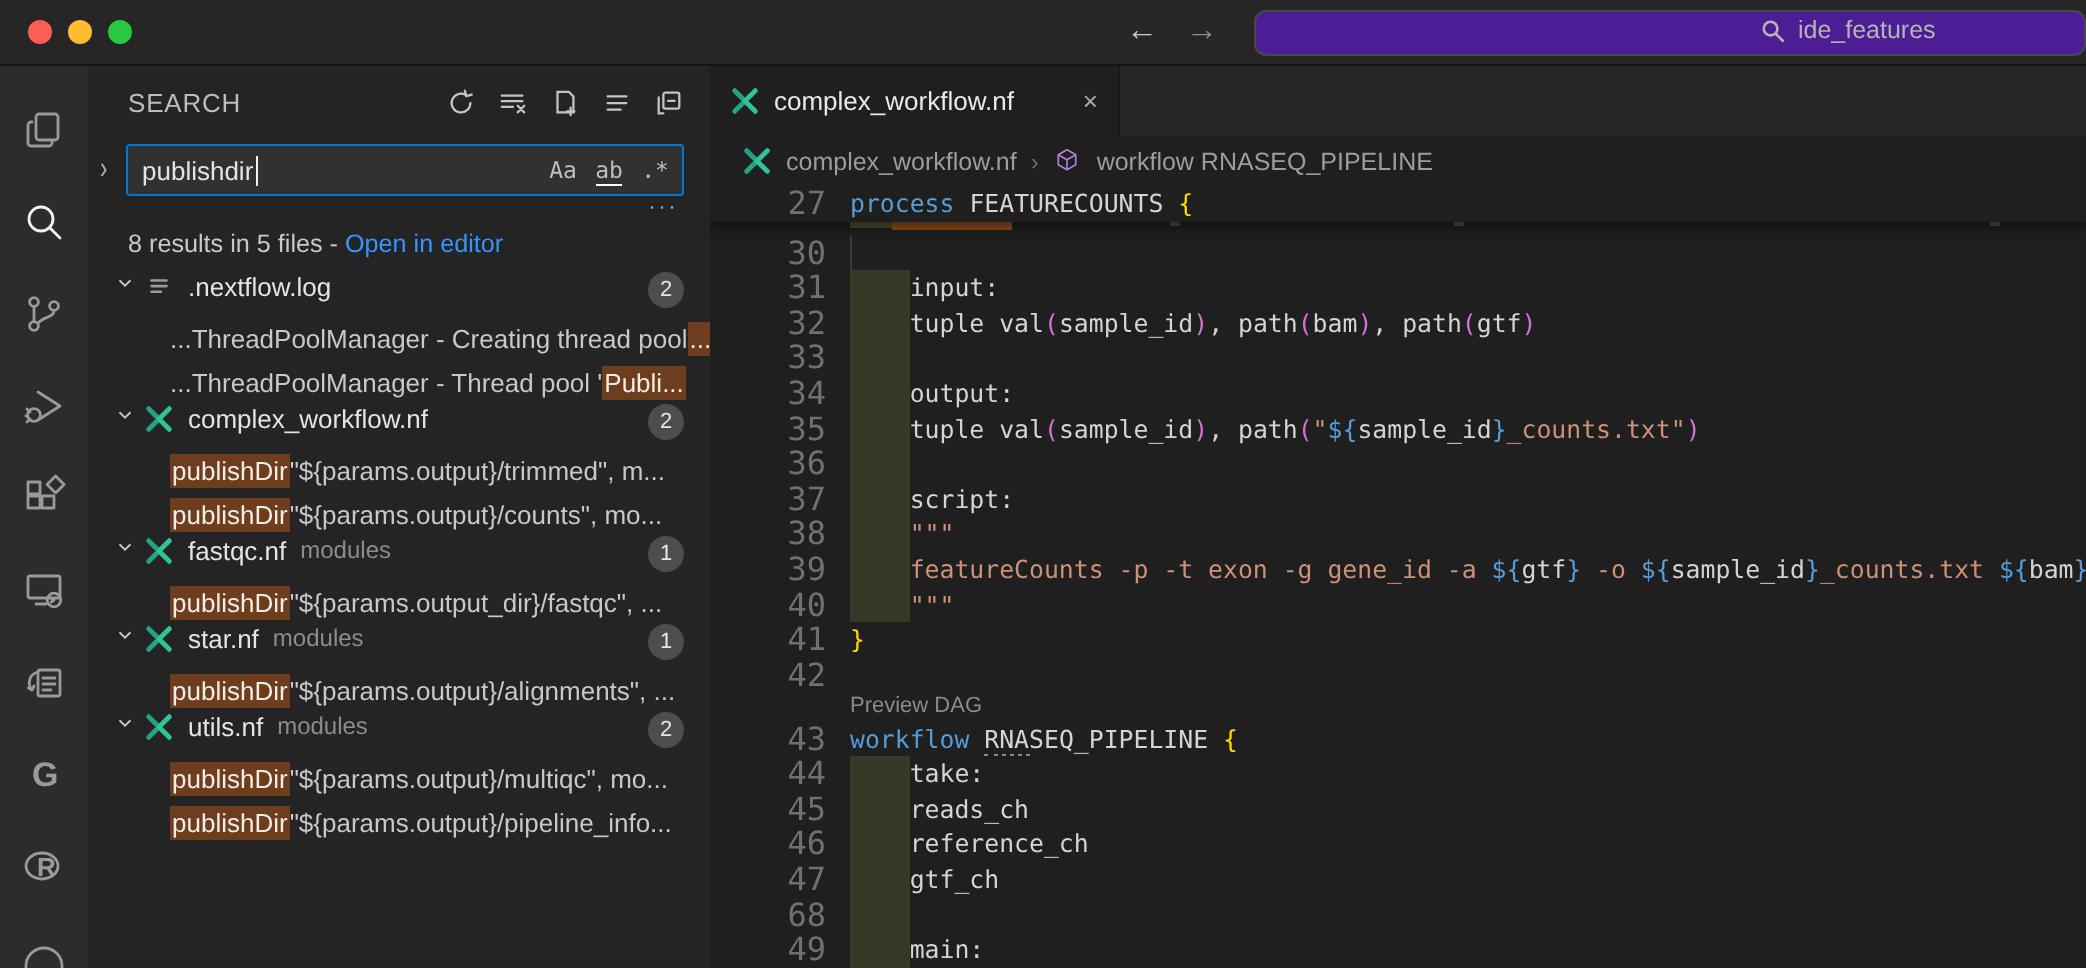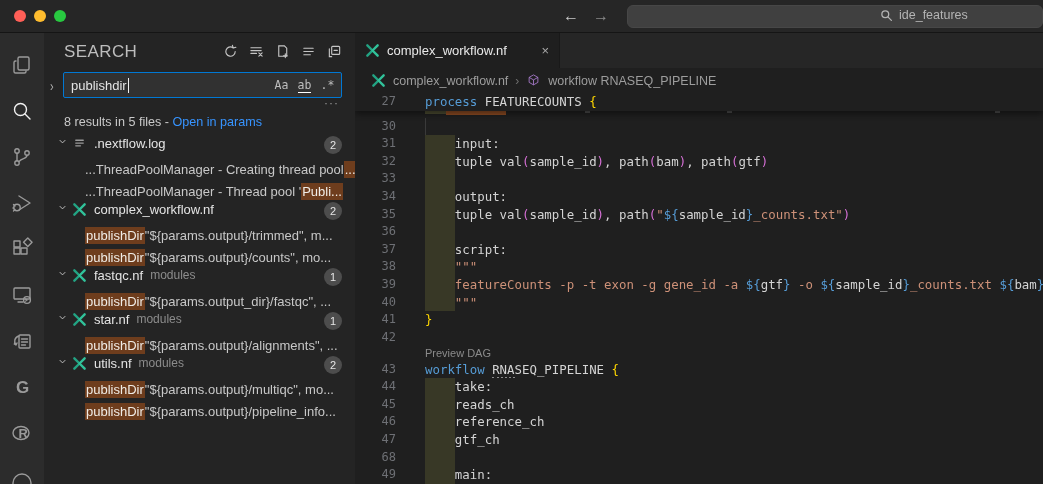--- a/index.html
+++ b/index.html
@@ -7,21 +7,21 @@
        -webkit-font-smoothing:antialiased;color:#ccc;position:relative;}
 
   
   .titlebar{height:32px;background:#262626;border-bottom:1px solid #151515;position:relative;}
   .traffic{position:absolute;left:14px;top:10px;display:flex;gap:8px;}
   .tl{width:12px;height:12px;border-radius:50%;}
   .tl.r{background:#ff5f57}.tl.y{background:#febc2e}.tl.g{background:#28c840}
   .nav{position:absolute;left:563px;top:0;height:32px;display:flex;align-items:center;gap:14px;
        font-size:16px;}
   .nav .bk{color:#c9c9c9}.nav .fw{color:#8b8b8b}
-  .cmdbox{position:absolute;left:627px;right:0;top:5px;height:21px;background:#404040;
+  .cmdbox{position:absolute;left:627px;right:0;top:5px;height:21px;background:#4c1d95;
           border:1px solid #474747;border-radius:6px;}
   .cmdlabel{position:absolute;left:252px;top:2px;display:flex;align-items:center;gap:6px;
             color:#b4b4b4;font-size:12.5px;}
   .mag{width:13px;height:13px}
   .mag circle{fill:none;stroke:#b4b4b4;stroke-width:1.6}
   .mag line{stroke:#b4b4b4;stroke-width:1.6;stroke-linecap:round}
 
   
   .main{display:flex;height:452px;}
 
@@ -30,21 +30,21 @@
                padding-top:9px;flex:none;}
   .ab-item{height:47px;width:44px;display:flex;align-items:center;justify-content:center;}
   .ab-item svg{width:24px;height:24px;}
   .ab-item svg *{fill:none;stroke:#9a9a9a;stroke-width:1.4;stroke-linecap:round;stroke-linejoin:round;}
   .ab-item.active svg *{stroke:#f2f2f2;}
   .ab-item svg text{fill:#9a9a9a;stroke:none;font-family:"Liberation Sans",sans-serif;font-weight:bold;}
 
   
   .sidebar{width:311px;background:#242424;flex:none;display:flex;flex-direction:column;overflow:hidden;}
   .sb-header{height:37px;display:flex;align-items:center;padding:0 12px 0 20px;flex:none;}
-  .sb-title{font-size:17px;letter-spacing:.4px;color:#bdbdbd;}
+  .sb-title{font-size:13px;letter-spacing:.4px;color:#bdbdbd;}
   .sb-tools{margin-left:auto;display:flex;gap:8px;}
   .tbtn{width:18px;height:18px;display:flex;align-items:center;justify-content:center;border-radius:3px;}
   .tbtn svg{width:15px;height:15px;}
   .tbtn svg *{fill:none;stroke:#c5c5c5;stroke-width:1.2;stroke-linecap:round;}
   .search-row{display:flex;align-items:center;padding:2px 13px 0 6px;flex:none;}
   .twisty{color:#b0b0b0;font-size:11px;width:13px;flex:none;transform:scaleY(1.4);}
   .searchbox{flex:1;height:24px;background:#313131;border:1px solid #0078d4;border-radius:2px;
              display:flex;align-items:center;padding:0 4px 0 7px;}
   .sval{color:#e4e4e4;font-size:13px;}
   .caret{width:1px;height:15px;background:#f0f0f0;margin-left:1px;}
@@ -82,22 +82,22 @@
        border-right:1px solid #191919;font-size:13px;color:#e9e9e9;}
   .tab .close{margin-left:auto;color:#a9a9a9;font-size:13px;}
   .breadcrumbs{height:25px;display:flex;align-items:center;gap:7px;padding-left:16px;
                font-size:12.5px;color:#9d9d9d;flex:none;}
   .bc-sep{color:#6f6f6f;font-size:12px;}
   .cube{width:15px;height:15px;}
   .cube path{fill:none;stroke:#b180d7;stroke-width:1.3;stroke-linejoin:round;}
 
   .codewrap{flex:1;position:relative;overflow:hidden;font-family:"DejaVu Sans Mono",monospace;}
   .crow{height:17.6px;line-height:17.6px;display:flex;font-size:12.4px;white-space:pre;}
-  .ln{width:70px;padding-right:29px;box-sizing:border-box;text-align:right;color:#6e7075;
-      flex:none;font-size:12px;}
+  .ln{width:70px;padding-right:12px;box-sizing:border-box;text-align:right;color:#6e7075;
+      flex:none;font-size:16px;}
   .lc{position:relative;flex:1;overflow:hidden;}
   .lc.ind::before{content:"";position:absolute;left:0;top:0;bottom:0;width:30px;background:#383826;}
   .lc.gd::before{content:"";position:absolute;left:0;top:0;bottom:0;width:1px;background:#3a3a3a;}
   .lc span{position:relative;}
   .sticky{position:relative;z-index:3;background:#1f1f1f;box-shadow:0 3px 6px rgba(0,0,0,.45);}
   .sliver{height:7px;position:relative;overflow:hidden;}
   .sliver .ol{position:absolute;left:70px;top:0;width:21px;height:3px;background:#4a4a30;}
   .sliver .br{position:absolute;left:91px;top:0;width:60px;height:4px;background:#8a4a22;}
   .sliver .tick{position:absolute;top:0;height:2px;width:5px;background:#4a4a4a;}
   .lensrow{height:14.4px;line-height:14px;padding-left:70px;font-size:11px;color:#8b8b8b;
@@ -251,21 +251,21 @@
           <div class="opt">.*</div>
         </div>
       </div>
     </div>
 
     <div class="more-row">
       <span class="dots">···</span>
     </div>
 
     <div class="summary">
-      <span>8 results in 5 files - </span><a href="#">Open in params</a>
+      <span>8 results in 5 files - </span><a href="#">Open in editor</a>
     </div>
 
     <div class="tree" id="results">
         <div class="frow">
           <svg class="chev" viewBox="0 0 16 16">
             <path d="M4 6 L8 10 L12 6"></path>
           </svg>
           <svg class="fic logic" viewBox="0 0 16 16">
             <path d="M4 4.5 H12 M4 7.5 H12 M4 10.5 H9"></path>
           </svg>

